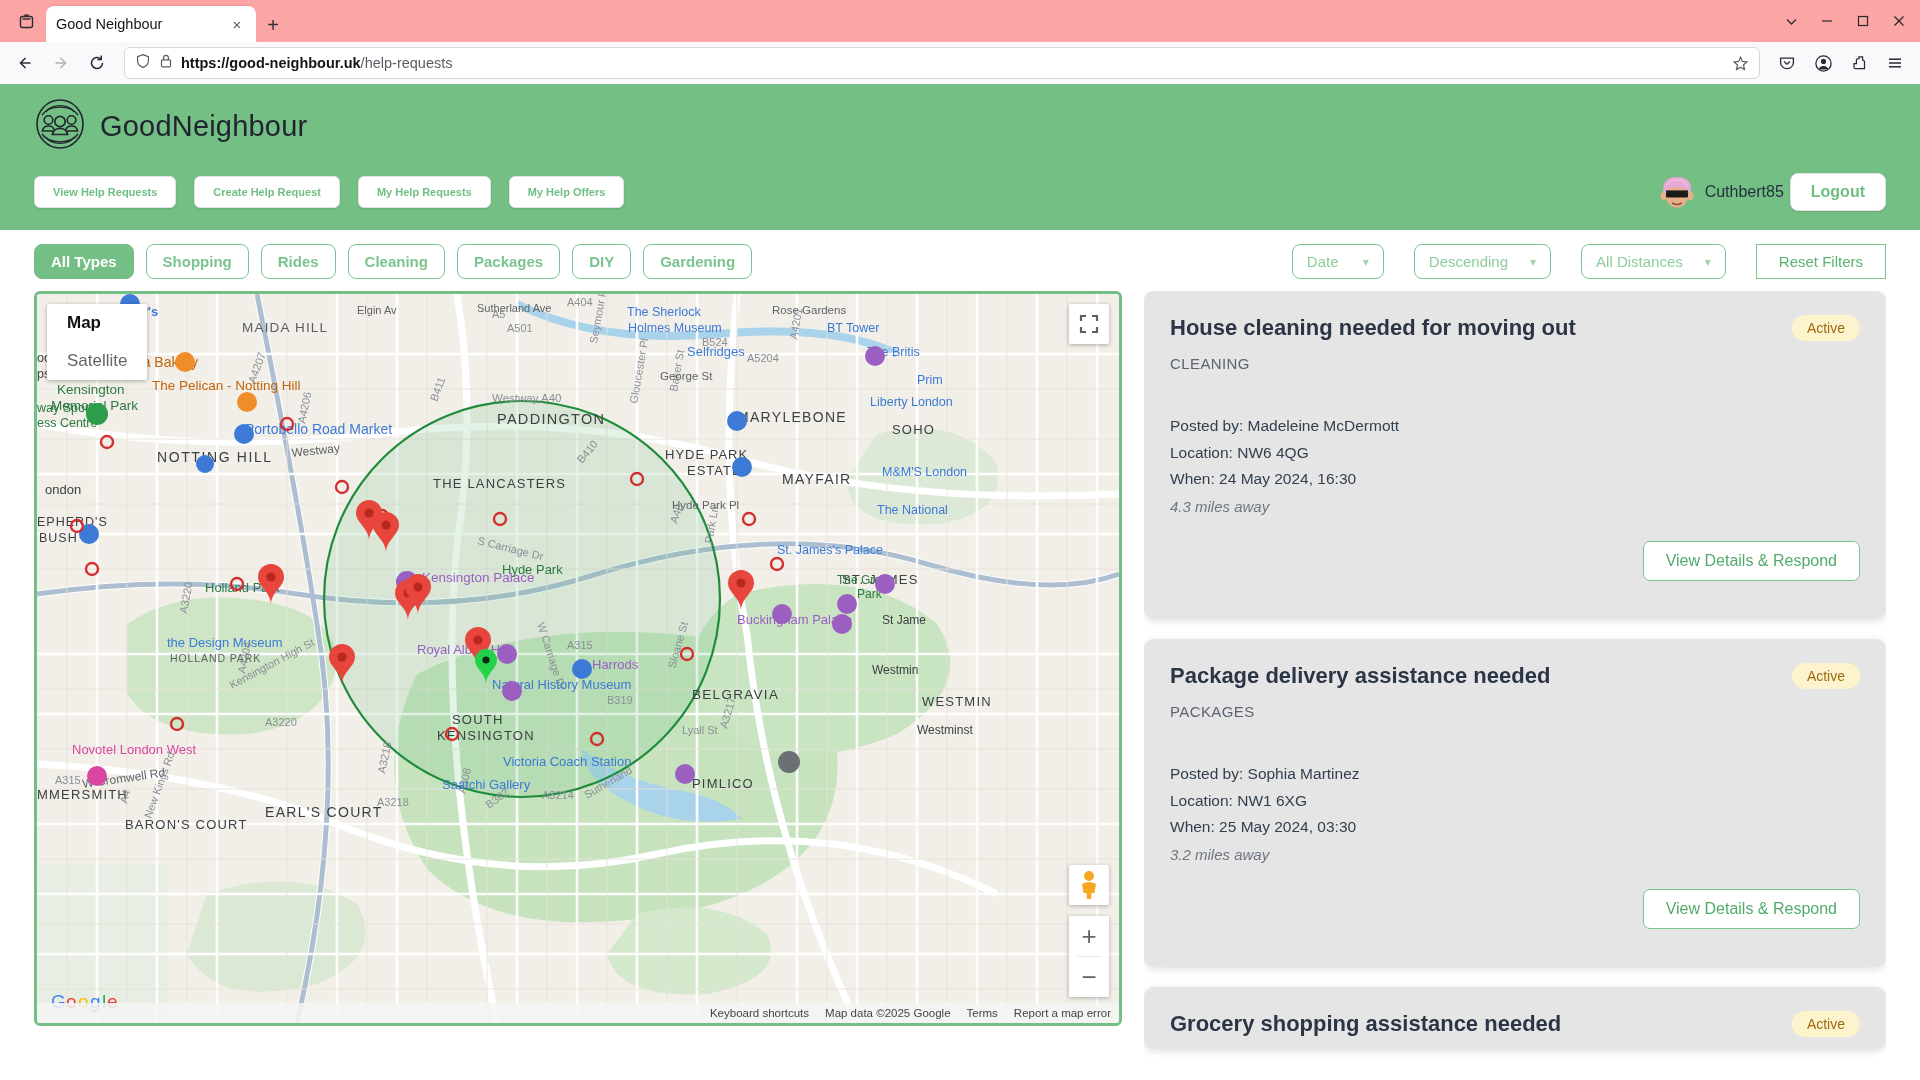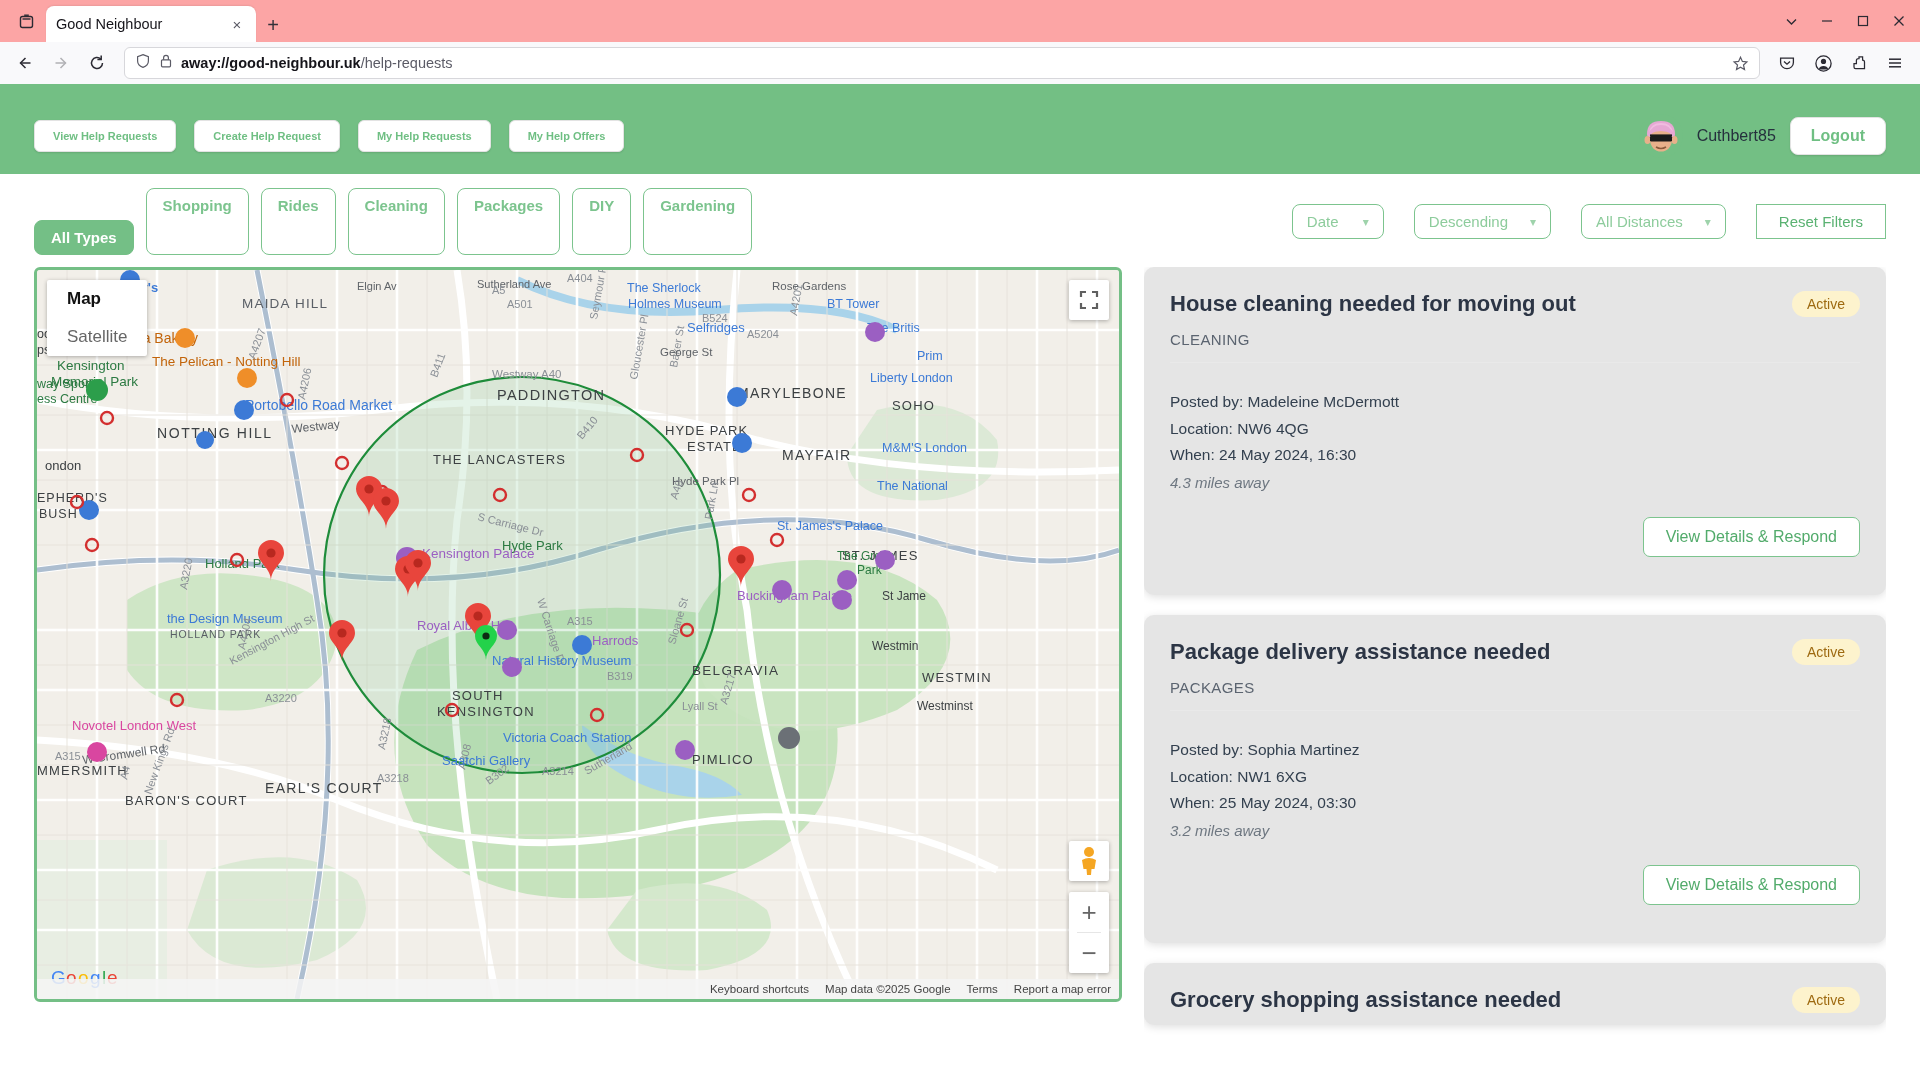--- a/index.html
+++ b/index.html
@@ -40,38 +40,38 @@
   #app-header { background: #73bf84; padding: 14px 34px 16px 34px; }
   .brand { display: flex; align-items: center; gap: 14px; }
   .brand-name { font-size: 29px; color: #1f2430; font-weight: 400; letter-spacing: .2px; }
   .header-row2 { display: flex; align-items: center; margin-top: 16px; }
   .navbtns { display: flex; gap: 18px; }
   .nav-pill {
     background: #fff; border: 1px solid #e3e3e3; border-radius: 6px;
     padding: 9px 18px; color: #6fbf83; font-size: 11px; font-weight: 600;
     box-shadow: 0 1px 2px rgba(0,0,0,.12);
   }
-  .user-area { margin-left: auto; display: flex; align-items: center; gap: 14px; }
+  .user-area { margin-left: auto; display: flex; align-items: center; gap: 6px; }
   .avatar { width: 44px; height: 44px; border-radius: 50%; overflow: hidden; flex: none; }
   .username { font-size: 16px; color: #25303d; }
   .logout {
     background: #fff; border: 1px solid #e3e3e3; border-radius: 8px; padding: 9px 20px;
     color: #6fbf83; font-size: 16px; font-weight: 600; box-shadow: 0 1px 2px rgba(0,0,0,.12);
   }
 
   
   #filter-bar {
     display: flex; align-items: center; padding: 14px 34px 12px 34px; background: #fff;
   }
   .type-chips { display: flex; gap: 12px; }
   .chip {
     border: 1.6px solid #7cc48e; border-radius: 8px; background: #fff;
     color: #7cc48e; font-size: 15px; font-weight: 600; padding: 8px 16px;
   }
-  .chip.active { background: #74bf86; color: #fff; border-color: #74bf86; margin-top: 32px; }
+  .chip.active { background: #74bf86; color: #fff; border-color: #74bf86; }
   .filters-right { margin-left: auto; display: flex; gap: 30px; align-items: center; }
   .select {
     border: 1.6px solid #7cc48e; border-radius: 8px; background: #fff; color: #8dcc9c;
     font-size: 15px; padding: 8px 14px; display: flex; align-items: center; gap: 22px;
     min-width: 92px;
   }
   .select .caret { margin-left: auto; font-size: 12px; color: #9ed3ab; }
   .reset-btn {
     border: 1.6px solid #7cc48e; border-radius: 0; background: #fff; color: #5ab272;
     font-size: 15px; font-weight: 400; padding: 8px 22px;
@@ -206,21 +206,21 @@
         <svg width="16" height="16" viewBox="0 0 16 16">
             <path d="M8 1.6 L13.4 3.6 V8 c0 3.3-2.4 5.4-5.4 6.4 C5 13.4 2.6 11.3 2.6 8 V3.6 Z" fill="none" stroke="#5b5b66" stroke-width="1.2"></path>
           </svg>
       </span>
       <span>
         <svg width="14" height="16" viewBox="0 0 14 16">
             <rect x="2.5" y="6.8" width="9" height="7" rx="1" fill="none" stroke="#5b5b66" stroke-width="1.2"></rect>
             <path d="M4.6 6.8 V4.8 a2.4 2.4 0 0 1 4.8 0 V6.8" fill="none" stroke="#5b5b66" stroke-width="1.2"></path>
           </svg>
       </span>
-      <span class="url-text"><b>away://good-neighbour.uk</b><span>/help-requests</span></span>
+      <span class="url-text"><b>https://good-neighbour.uk</b><span>/help-requests</span></span>
       <span class="urlbar-right">
         <svg width="17" height="17" viewBox="0 0 17 17">
             <polygon points="8.5,2.2 10.4,6.4 14.9,6.9 11.5,10 12.5,14.5 8.5,12.2 4.5,14.5 5.5,10 2.1,6.9 6.6,6.4" fill="none" stroke="#5b5b66" stroke-width="1.2"></polygon>
           </svg>
       </span>
     </div>
     <div class="toolbar-right">
       <div class="navbtn">
         <svg width="18" height="18" viewBox="0 0 18 18">
             <path d="M2.6 4.2 h12.8 v4.2 c0 3.6-2.9 6.2-6.4 6.2 S2.6 12 2.6 8.4 Z" fill="none" stroke="#2b2a33" stroke-width="1.3"></path>
@@ -244,20 +244,38 @@
             <line x1="3" y1="5.2" x2="15" y2="5.2" stroke="#2b2a33" stroke-width="1.5"></line>
             <line x1="3" y1="9" x2="15" y2="9" stroke="#2b2a33" stroke-width="1.5"></line>
             <line x1="3" y1="12.8" x2="15" y2="12.8" stroke="#2b2a33" stroke-width="1.5"></line>
           </svg>
       </div>
     </div>
   </div>
 </div>
 
 <div id="app-header">
+  <div class="brand">
+    <span>
+      <svg width="52" height="52" viewBox="0 0 52 52">
+        <ellipse cx="26" cy="26" rx="23" ry="24" fill="none" stroke="#23272e" stroke-width="1.6"></ellipse>
+        <path d="M8 17 a20 14 0 0 1 36 0" fill="none" stroke="#23272e" stroke-width="1.4"></path>
+        <path d="M12 14 a15 10 0 0 1 28 0" fill="none" stroke="#23272e" stroke-width="1.3"></path>
+        <path d="M8 36 a20 14 0 0 0 36 0" fill="none" stroke="#23272e" stroke-width="1.4"></path>
+        <path d="M12 39 a15 10 0 0 0 28 0" fill="none" stroke="#23272e" stroke-width="1.3"></path>
+        <circle cx="14.5" cy="22" r="4.3" fill="none" stroke="#23272e" stroke-width="1.6"></circle>
+        <path d="M8.4 33 a6.2 6 0 0 1 12.2 0 z" fill="none" stroke="#23272e" stroke-width="1.6"></path>
+        <circle cx="37.5" cy="22" r="4.3" fill="none" stroke="#23272e" stroke-width="1.6"></circle>
+        <path d="M31.4 33 a6.2 6 0 0 1 12.2 0 z" fill="none" stroke="#23272e" stroke-width="1.6"></path>
+        <circle cx="26" cy="23.5" r="5.2" fill="#73bf84" stroke="#23272e" stroke-width="1.7"></circle>
+        <path d="M18.4 36.5 a7.7 7.2 0 0 1 15.2 0 z" fill="#73bf84" stroke="#23272e" stroke-width="1.7"></path>
+      </svg>
+    </span>
+    <span class="brand-name">GoodNeighbour</span>
+  </div>
 
   <div class="header-row2">
     <div class="navbtns">
       <div class="nav-pill">View Help Requests</div>
       <div class="nav-pill">Create Help Request</div>
       <div class="nav-pill">My Help Requests</div>
       <div class="nav-pill">My Help Offers</div>
     </div>
     <div class="user-area">
       <span class="avatar">

